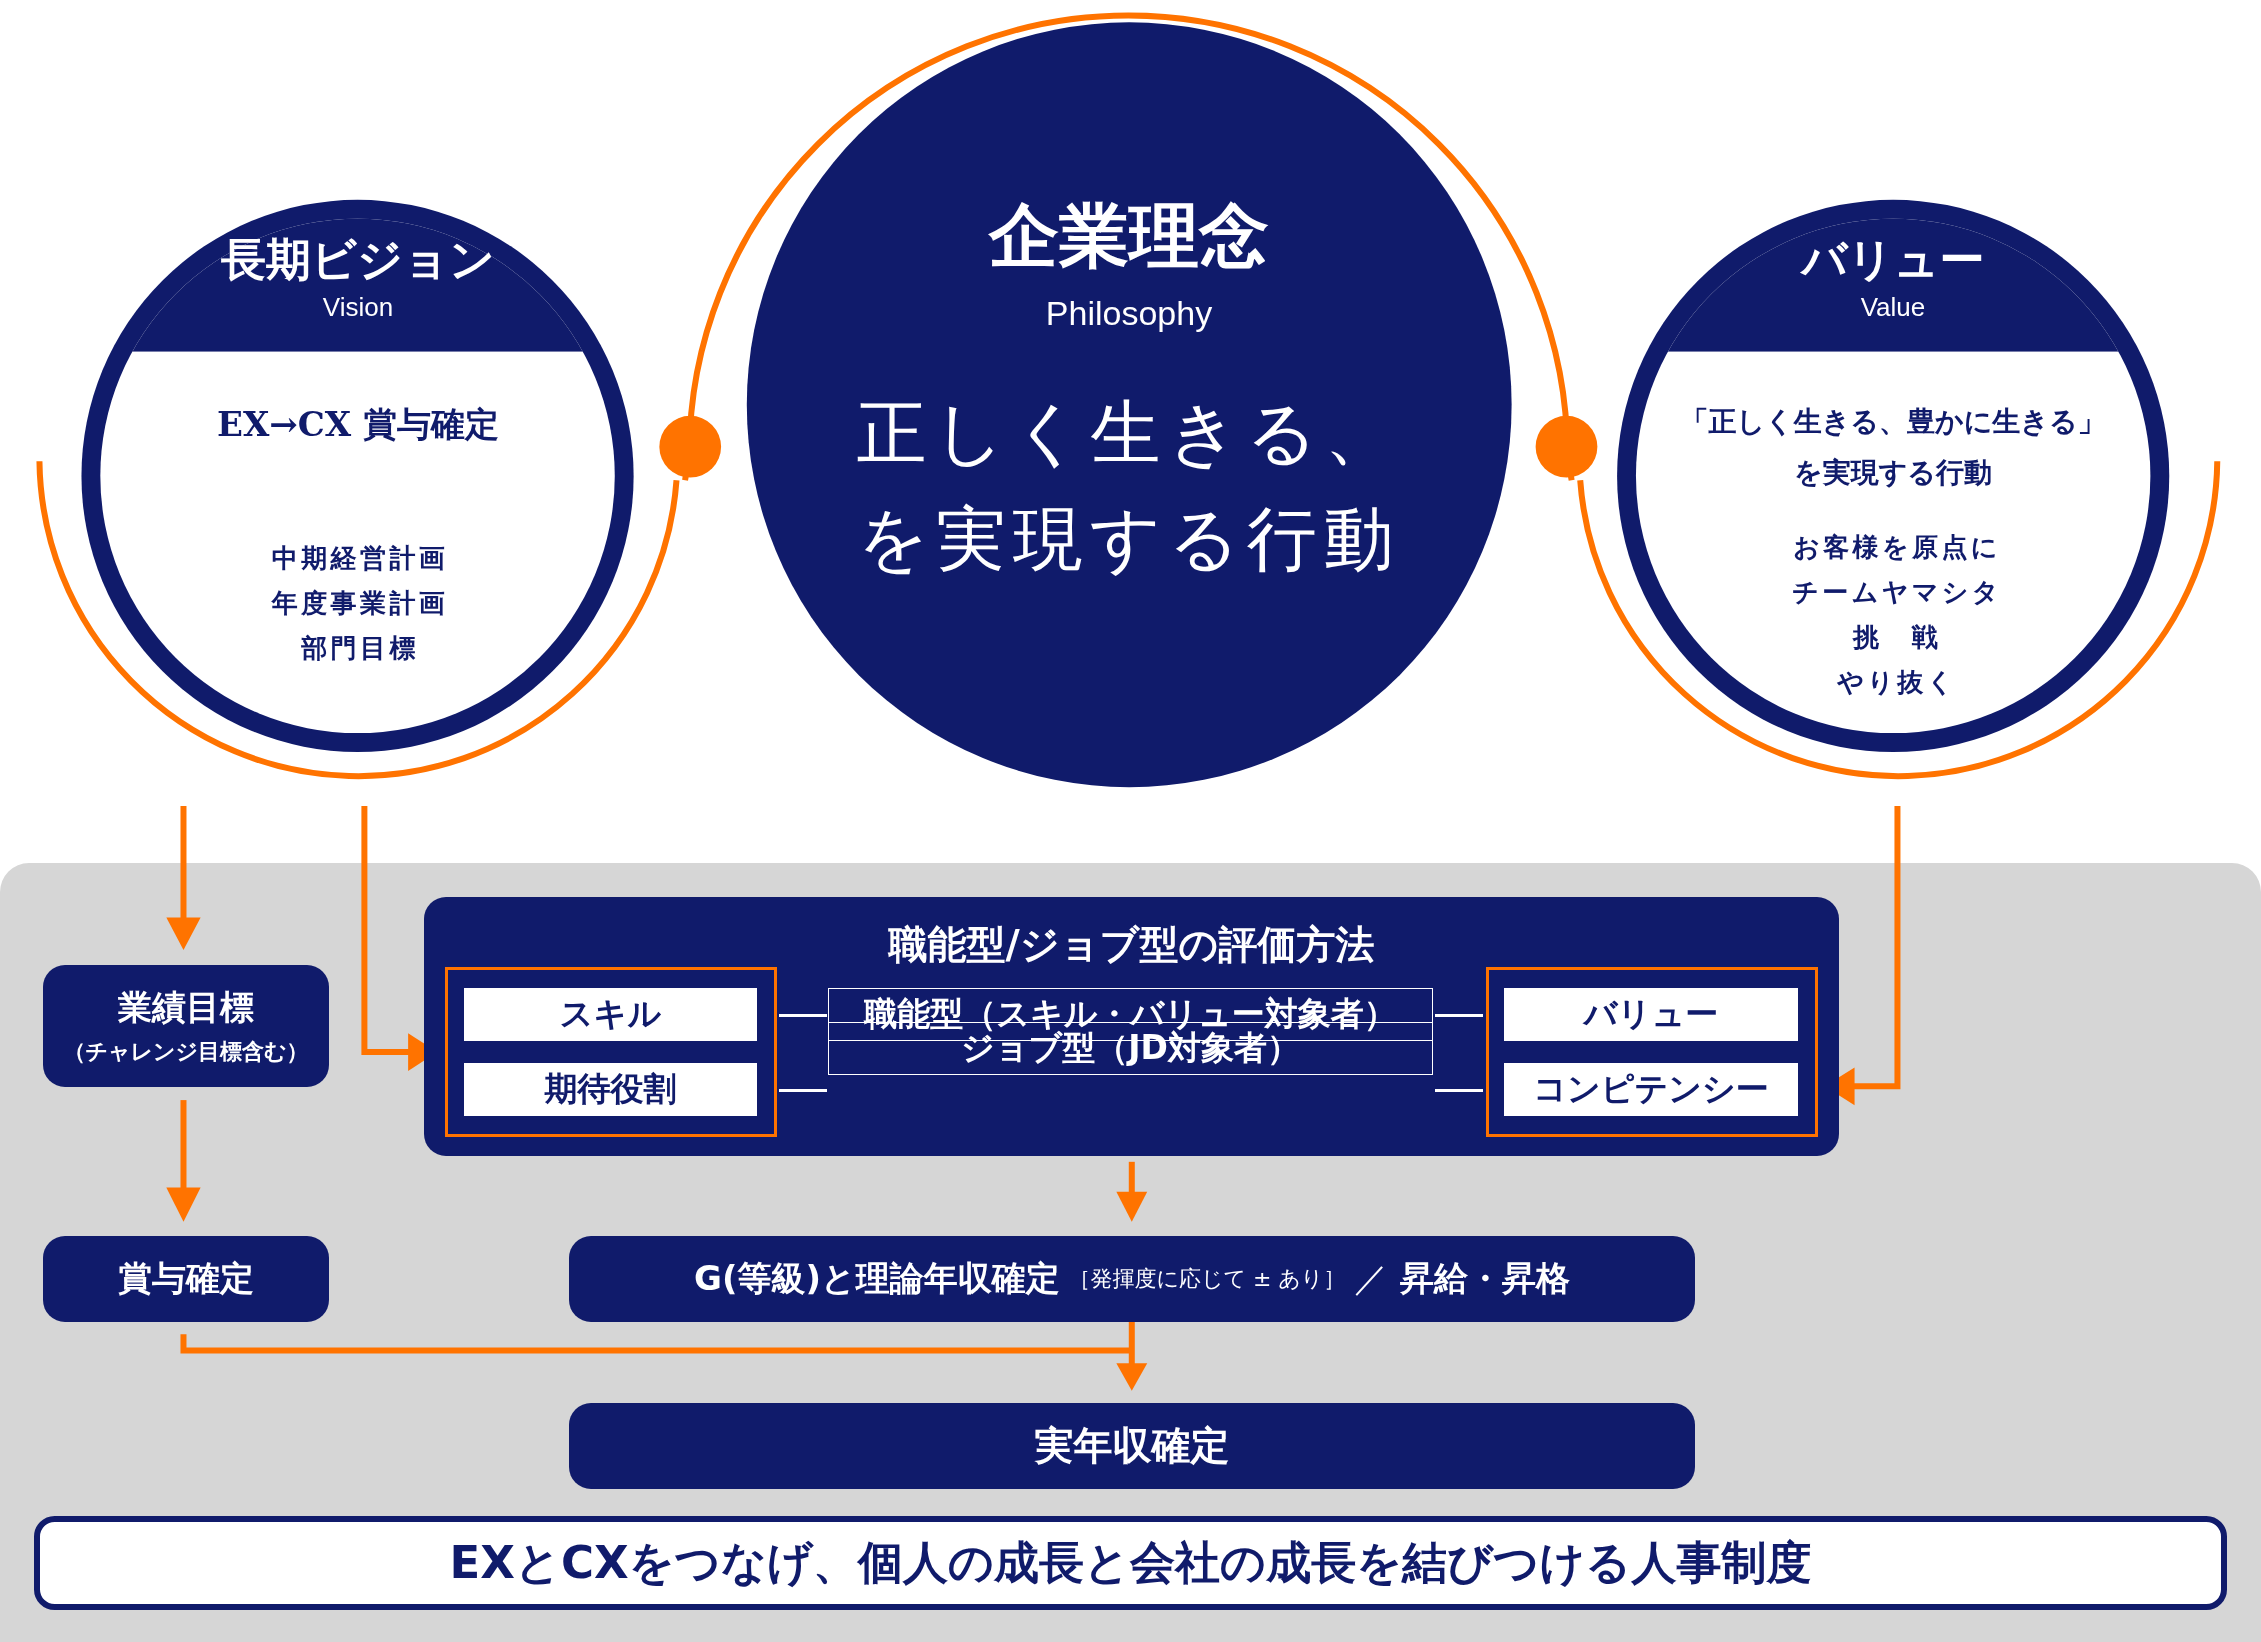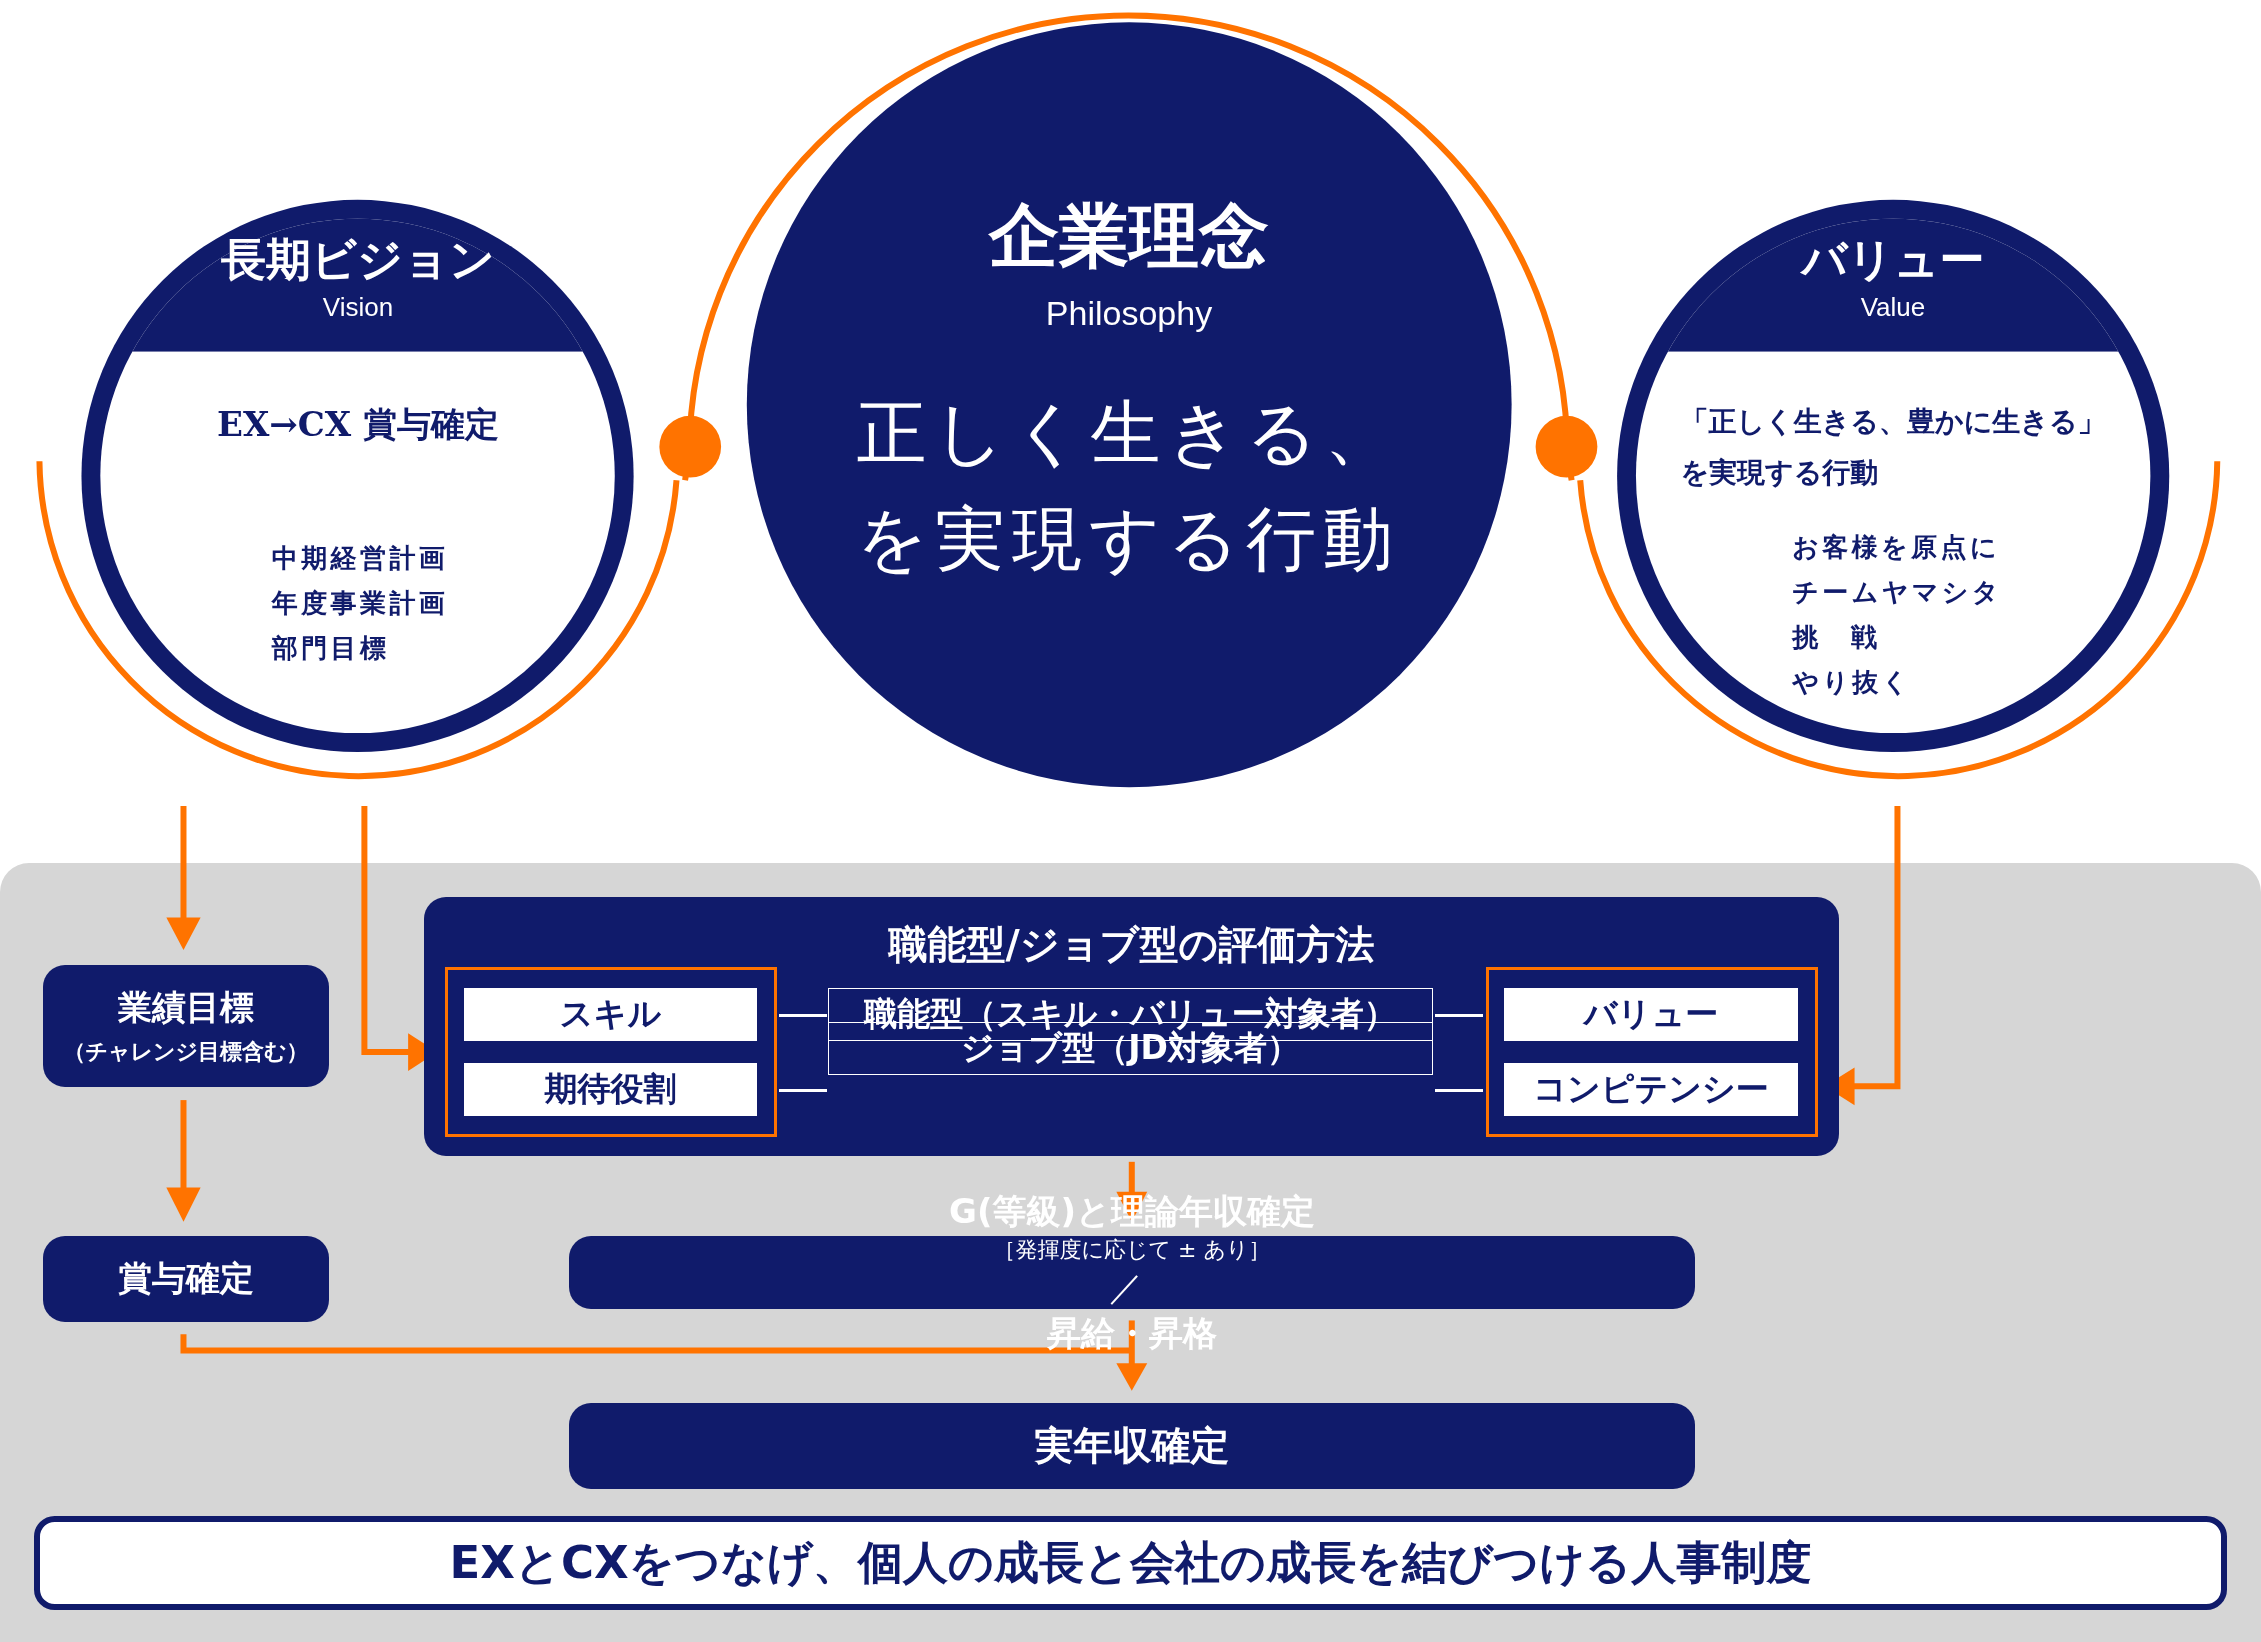--- a/index.html
+++ b/index.html
@@ -1,19 +1,19 @@
 <!DOCTYPE html>
 <html style="font-size:13.7px"><head>
 <meta charset="utf-8">
 <style>
   html, body { margin:0; padding:0; background:#ffffff; }
   body { width:2261px; height:1642px; position:relative; overflow:hidden;
          font-family:"DejaVu Sans","Liberation Sans",sans-serif; color:#101b6b; }
   svg.layer { position:absolute; left:0; top:0; }
-  .circle-text { position:absolute; text-align:left; transform:translateX(-50%); white-space:nowrap; }
+  .circle-text { position:absolute; text-align:center; transform:translateX(-50%); white-space:nowrap; }
   .title-w { color:#fff; font-weight:bold; }
   .sub-w { color:#fff; font-family:"Liberation Sans",sans-serif; }
   .serif { font-family:"DejaVu Serif","Liberation Serif",serif; color:#101b6b; }
   .panel { position:absolute; left:0; top:863px; width:2261px; height:779px; background:#d6d6d6; border-radius:29px 29px 0 0; }
   .navy-box { position:absolute; background:#101b6b; color:#fff; border-radius:22px; display:flex; align-items:center; justify-content:center; flex-direction:column; font-weight:bold; }
   .white-cell { position:absolute; background:#fff; color:#101b6b; font-weight:bold; display:flex; align-items:center; justify-content:center; font-size:33px; }
   .outline-cell { position:absolute; border:1.7px solid #ffffff; color:#fff; font-weight:bold; display:flex; align-items:center; justify-content:center; font-size:33px; box-sizing:border-box; }
   .orange-frame { position:absolute; border:3.4px solid #ff7300; box-sizing:border-box; }
   .wline { position:absolute; height:2.6px; background:#fff; }
   .footer { position:absolute; left:34px; top:1516px; width:2193px; height:94px; box-sizing:border-box; border:6.9px solid #101b6b; border-radius:20.6px; background:#fff; display:flex; align-items:center; justify-content:center; font-weight:bold; font-size:45px; color:#101b6b; }
@@ -128,21 +128,21 @@
 
 <div class="outline-cell" style="left:828px; top:988px; width:605px; height:53px;">職能型（スキル・バリュー対象者）</div>
 <div class="outline-cell" style="left:828px; top:1022px; width:605px; height:53px;">ジョブ型（JD対象者）</div>
 
 <div class="wline" style="left:1435px; top:1014px; width:48px;"></div>
 <div class="wline" style="left:1435px; top:1089px; width:48px;"></div>
 
 <div class="white-cell" style="left:1504px; top:988px; width:294px; height:53px;">バリュー</div>
 <div class="white-cell" style="left:1504px; top:1063px; width:294px; height:53px;">コンピテンシー</div>
 
-<div class="navy-box" style="left:569px; top:1236px; width:1126px; height:73px; flex-direction:column;">
+<div class="navy-box" style="left:569px; top:1236px; width:1126px; height:86px; flex-direction:row;">
   <span style="font-size:34px;">G(等級)と理論年収確定</span>
   <span style="font-size:22px; font-weight:normal; margin:0 8.6px;">［発揮度に応じて ± あり］</span>
   <span style="font-size:34px; font-weight:normal; margin-right:12px;">／</span>
   <span style="font-size:34px;">昇給・昇格</span>
 </div>
 
 <div class="navy-box" style="left:569px; top:1403px; width:1126px; height:86px;">
   <div style="font-size:39px;">実年収確定</div>
 </div>
 

